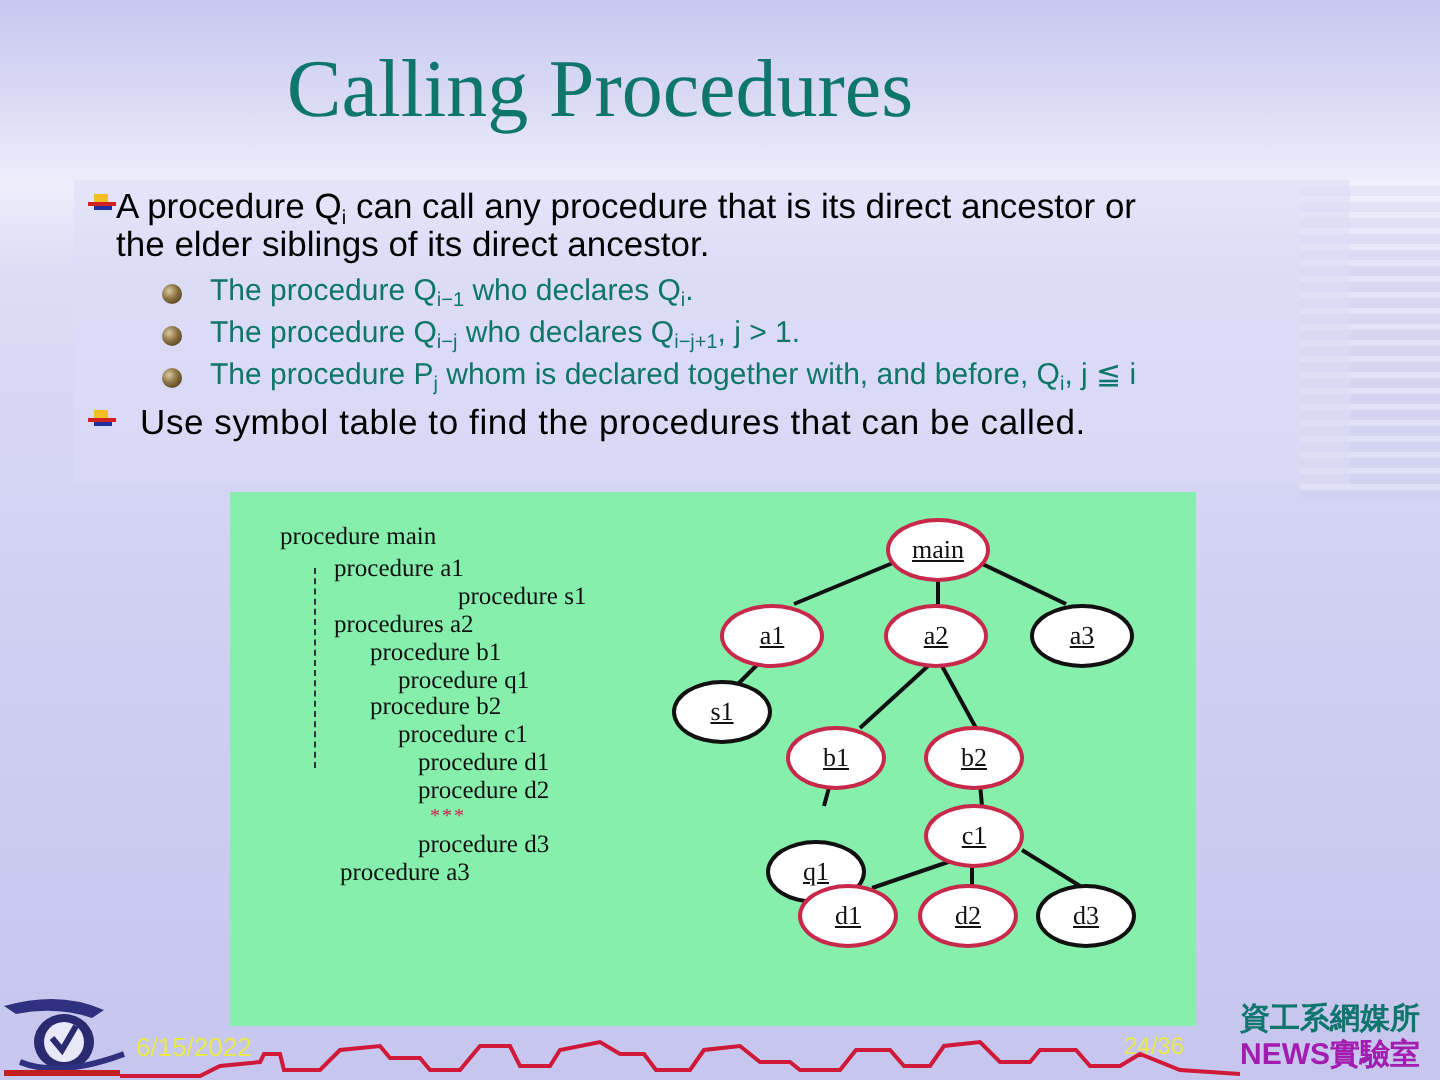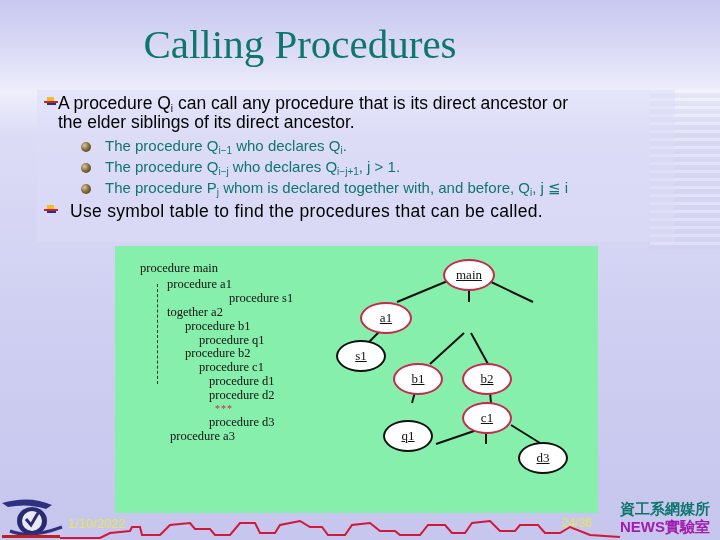--- a/index.html
+++ b/index.html
@@ -89,21 +89,21 @@
   <rect x="0" y="4" width="14" height="2" fill="#d02020"></rect>
   <rect x="3" y="6" width="9" height="2" fill="#2030a0"></rect>
 </svg>
 <div class="l1" style="top:201px;left:70px;letter-spacing:0.3px;">Use symbol table to find the procedures that can be called.</div>
 
 <div class="figure">
   <div class="dash"></div>
   <div class="code" style="left:25px;top:15px;">procedure main</div>
   <div class="code" style="left:52px;top:31px;">procedure a1</div>
   <div class="code" style="left:70px;top:45px;margin-left:44px;">procedure s1</div>
-  <div class="code" style="left:52px;top:59px;">together a2</div>
+  <div class="code" style="left:52px;top:59px;">procedures a2</div>
   <div class="code" style="left:70px;top:73px;">procedure b1</div>
   <div class="code" style="left:84px;top:87px;">procedure q1</div>
   <div class="code" style="left:70px;top:100px;">procedure b2</div>
   <div class="code" style="left:84px;top:114px;">procedure c1</div>
   <div class="code" style="left:94px;top:128px;">procedure d1</div>
   <div class="code" style="left:94px;top:142px;">procedure d2</div>
   <div class="stars" style="left:100px;top:157px;">***</div>
   <div class="code" style="left:94px;top:169px;">procedure d3</div>
   <div class="code" style="left:55px;top:183px;">procedure a3</div>
 
@@ -118,37 +118,41 @@
       <line x1="300" y1="146" x2="297" y2="157"></line>
       <line x1="375" y1="146" x2="376" y2="157"></line>
       <line x1="362" y1="184" x2="321" y2="198"></line>
       <line x1="371" y1="186" x2="371" y2="198"></line>
       <line x1="396" y1="179" x2="425" y2="197"></line>
     </g>
   </svg>
 
   <div class="node" style="left:328px;top:13px;width:52px;height:32px;">main</div>
   <div class="node" style="left:245px;top:56px;width:52px;height:32px;">a1</div>
+  <div class="node" style="left:327px;top:56px;width:52px;height:32px;">a2</div>
+  <div class="node black" style="left:400px;top:56px;width:52px;height:32px;">a3</div>
   <div class="node black" style="left:221px;top:94px;width:50px;height:32px;">s1</div>
   <div class="node" style="left:278px;top:117px;width:50px;height:32px;">b1</div>
   <div class="node" style="left:347px;top:117px;width:50px;height:32px;">b2</div>
   <div class="node black" style="left:268px;top:156px;width:50px;height:32px;margin-top:18px;">q1</div>
   <div class="node" style="left:347px;top:156px;width:50px;height:32px;">c1</div>
+  <div class="node" style="left:284px;top:196px;width:50px;height:32px;">d1</div>
+  <div class="node" style="left:344px;top:196px;width:50px;height:32px;">d2</div>
   <div class="node black" style="left:403px;top:196px;width:50px;height:32px;">d3</div>
 </div>
 
 <svg class="logo" viewBox="0 0 68 43">
   <path d="M2 6 Q30 -2 52 8 L46 12 Q28 6 8 10 Z" fill="#303080"></path>
   <ellipse cx="32" cy="24" rx="15" ry="14" fill="#2a2a70"></ellipse>
   <ellipse cx="32" cy="24" rx="10" ry="10" fill="#e8e8f8"></ellipse>
   <path d="M26 22 L31 28 L38 16" stroke="#2a2a70" stroke-width="3" fill="none"></path>
   <path d="M10 34 Q30 42 62 30" stroke="#303080" stroke-width="3" fill="none"></path>
   <rect x="2" y="38" width="58" height="3" fill="#c02020"></rect>
 </svg>
 
 <svg class="skyline" viewBox="0 0 560 35">
   <path d="M0 33 L40 33 L50 28 L70 26 L72 22 L80 22 L82 30 L100 30 L110 20 L130 18 L135 24 L150 24 L155 30 L170 30 L180 18 L195 18 L200 28 L215 28 L220 20 L240 16 L250 22 L262 22 L268 30 L285 30 L292 20 L310 18 L320 26 L335 26 L340 30 L360 30 L368 20 L385 20 L392 28 L405 28 L412 18 L430 16 L440 26 L455 26 L460 20 L478 20 L485 28 L500 28 L510 22 L530 30 L560 32" stroke="#d01838" stroke-width="2" fill="none"></path>
 </svg>
 
-<div class="footer-date">1/10/2022</div>
+<div class="footer-date">6/15/2022</div>
 <div class="footer-page">24/36</div>
 <div class="brand1">資工系網媒所</div>
 <div class="brand2">NEWS實驗室</div>
 
 </body></html>

